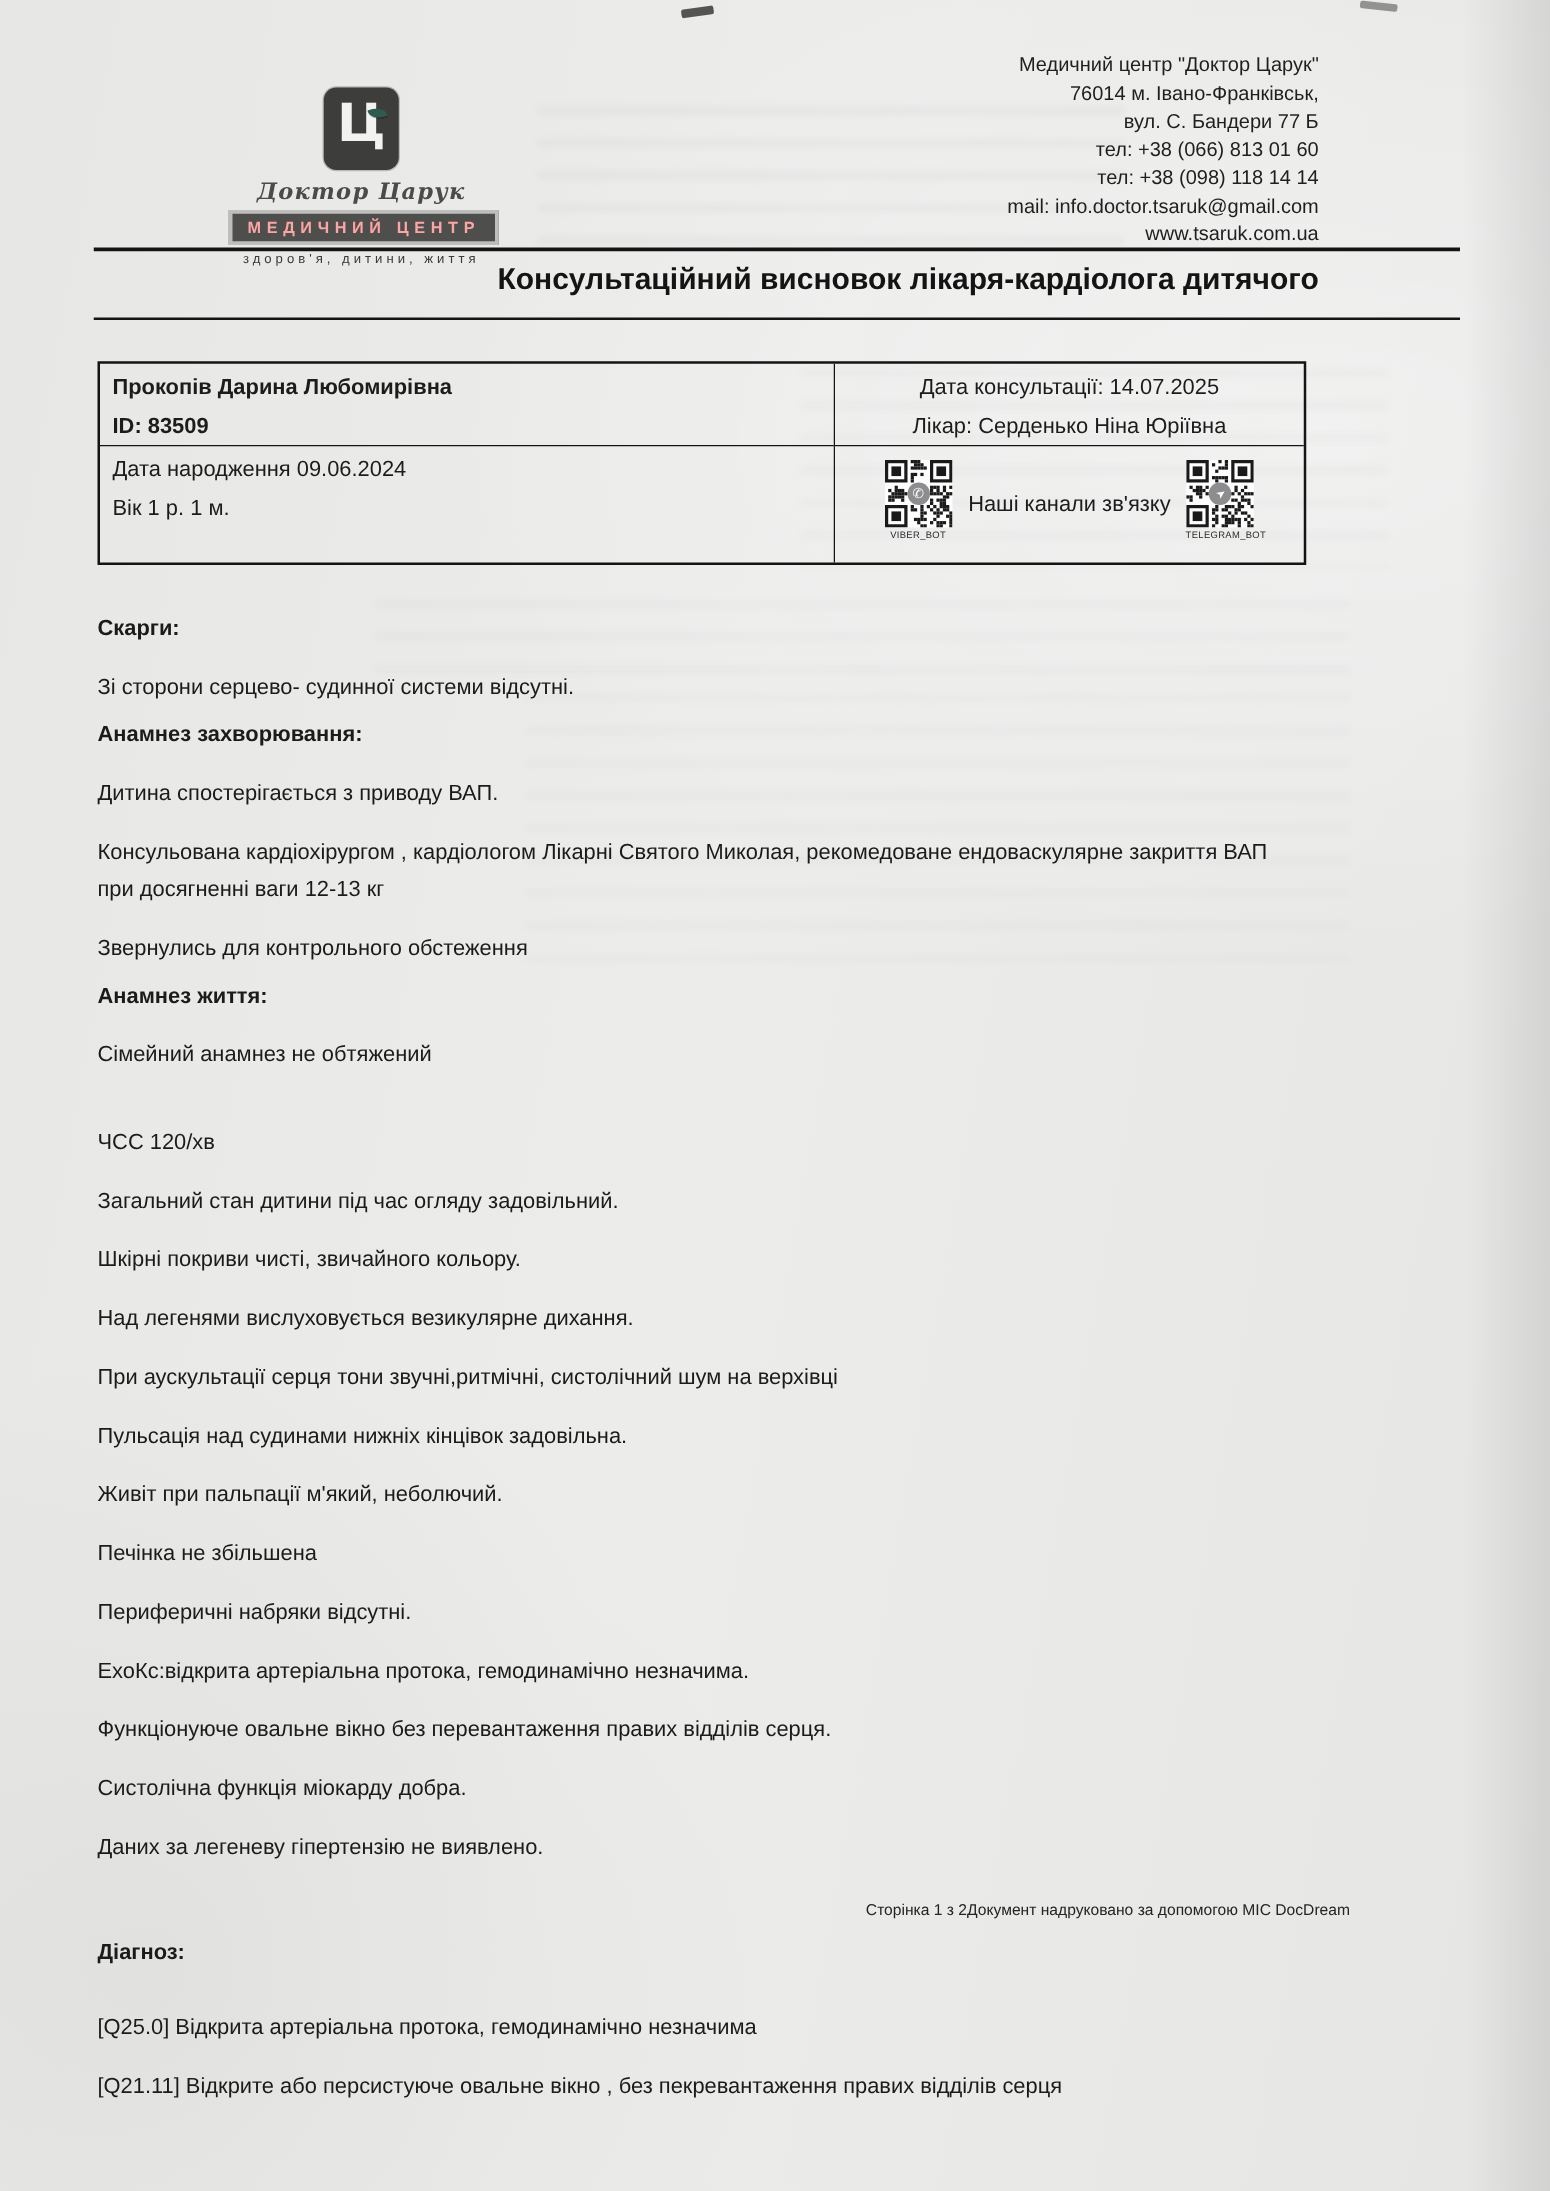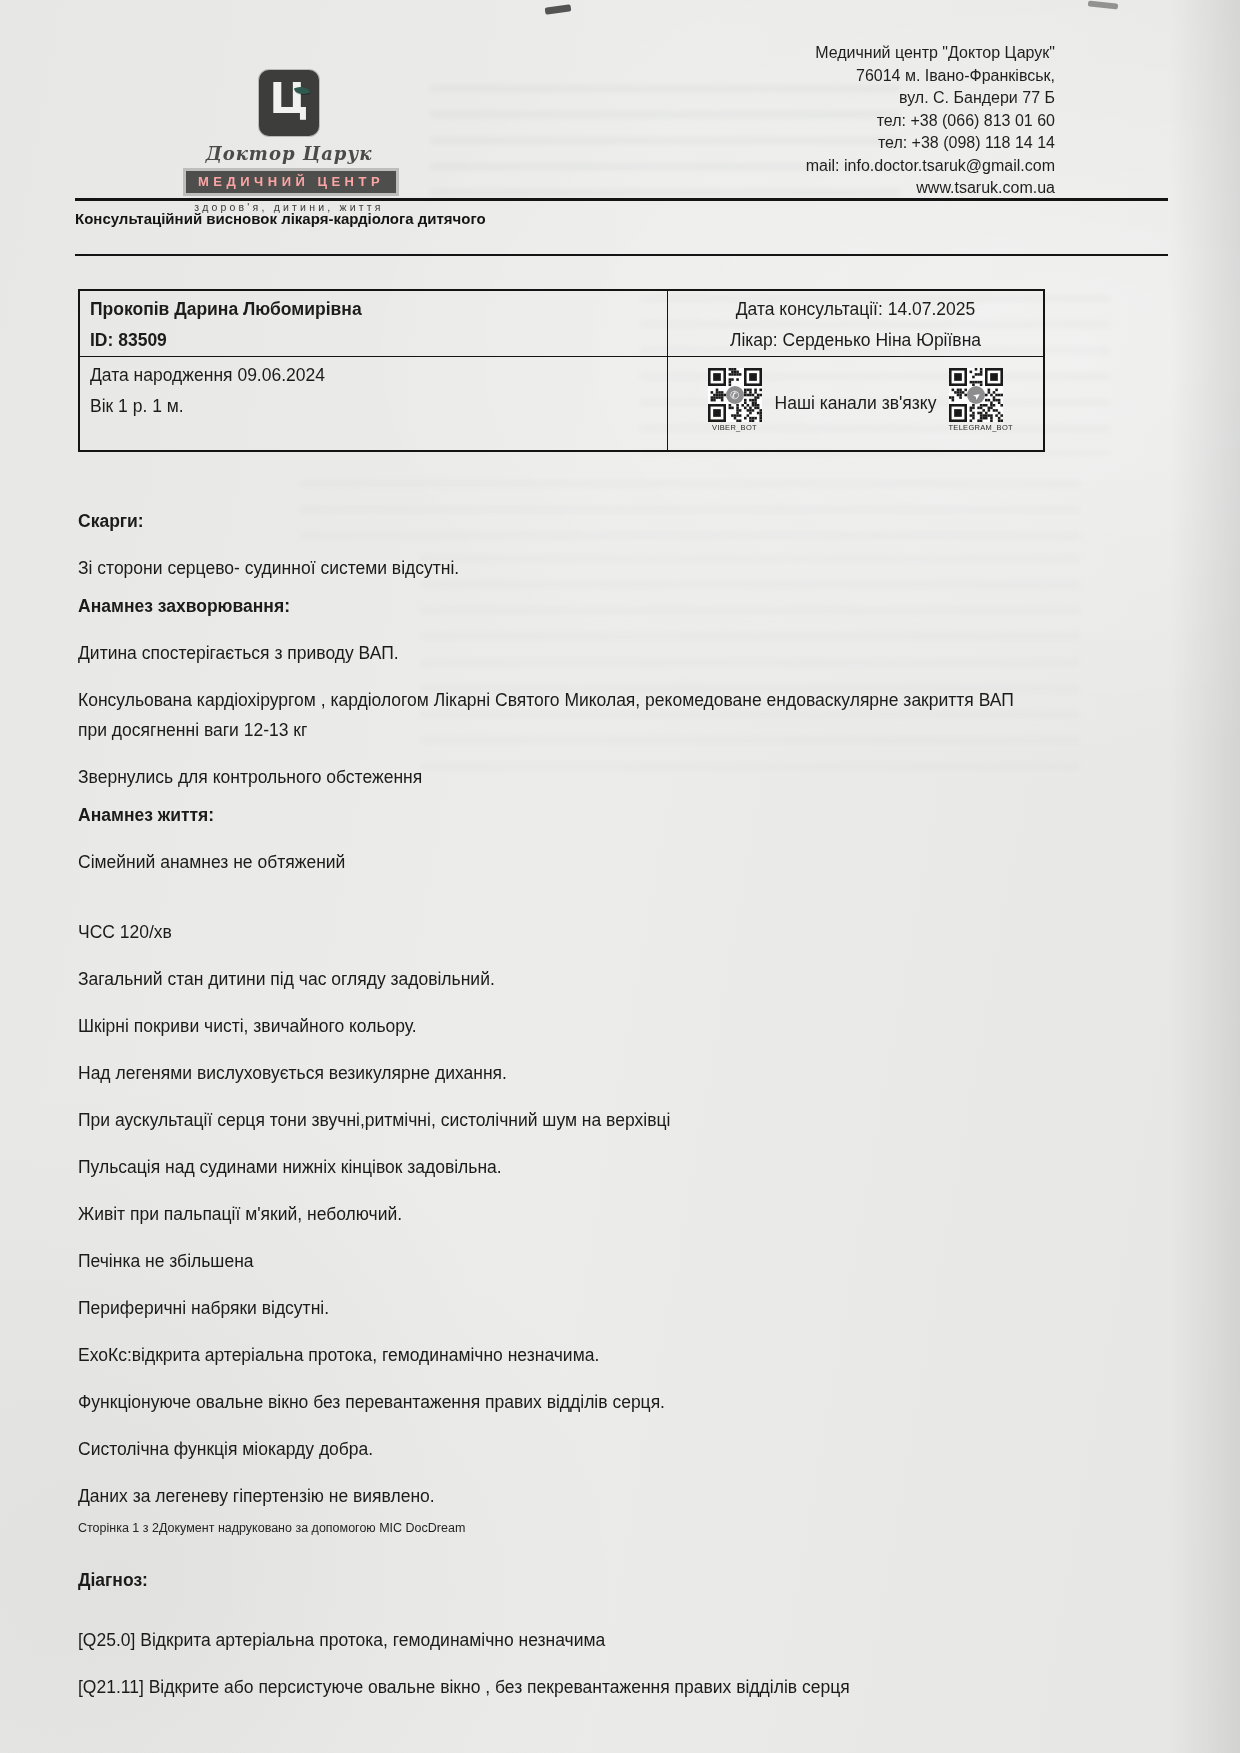--- a/index.html
+++ b/index.html
@@ -42,22 +42,22 @@
     font-size:13px;font-weight:bold;letter-spacing:4.5px;padding:3px 12px 4px;border:3px solid #bebebc;white-space:nowrap;}
   .logo-tagline{margin-top:5px;font-size:10.5px;letter-spacing:3.2px;color:#3a3a38;white-space:nowrap;}
 
   
   .contact{position:absolute;right:185px;top:42px;text-align:right;font-size:16px;line-height:22.5px;color:#1f1f1f;}
   .contact div:first-child{font-weight:500;}
 
   
   .rule-thick{position:absolute;left:75px;width:1093px;top:198px;height:3px;background:#141414;}
   .rule-thin{position:absolute;left:75px;width:1093px;top:254px;height:2px;background:#141414;}
-  .doc-title{position:absolute;left:75px;top:210px;width:980px;text-align:left;
-    font-size:15px;font-weight:bold;color:#141414;}
+  .doc-title{position:absolute;left:75px;top:210px;width:980px;text-align:right;
+    font-size:24px;font-weight:bold;color:#141414;}
 
   
   .ptable{position:absolute;left:78px;top:289px;width:963px;border:2px solid #141414;
     display:grid;grid-template-columns:587px 1fr;grid-template-rows:66px 93px;}
   .pcell{border-bottom:1.5px solid #141414;padding:3px 10px 0;box-sizing:border-box;}
   .pcell.right{border-left:1.5px solid #141414;}
   .pcell.last{border-bottom:none;}
   .cell-line{font-size:17.5px;line-height:31px;white-space:nowrap;}
   .bold{font-weight:bold;}
   .center{text-align:center;}
@@ -66,31 +66,31 @@
   .qr-wrap svg{width:54px;height:54px;display:block;margin:0 auto;background:#fdfdfd;}
   .qr-logo{position:absolute;left:50%;top:27px;transform:translate(-50%,-50%);
     width:18px;height:18px;border-radius:50%;background:#8d8d90;color:#fff;
     font-size:11px;line-height:18px;text-align:center;}
   .qr-logo.viber::before{content:"✆";}
   .qr-logo.telegram::before{content:"➤";font-size:9px;display:inline-block;transform:rotate(-35deg);}
   .qr-caption{font-size:7.5px;letter-spacing:.3px;color:#2a2a2a;margin-top:1px;white-space:nowrap;}
   .channels-label{font-size:17.5px;line-height:54px;padding-top:8px;white-space:nowrap;}
 
   
-  .sections{position:absolute;left:78px;top:506px;width:967px;font-size:17.5px;line-height:30px;color:#1b1b1b;}
+  .sections{position:absolute;left:78px;top:487px;width:967px;font-size:17.5px;line-height:30px;color:#1b1b1b;}
   .sec-heading{font-weight:bold;margin:0;}
   .sec-line{margin:17px 0 2px;}
   .section{margin-bottom:8px;}
   .section-zhyttia{margin-bottom:40px;}
   .section-ohliad .sec-line{margin-bottom:0;}
   .section-diahnoz{margin-top:54px;}
   .section-diahnoz .sec-heading{margin-bottom:30px;}
 
   
-  .footer{position:absolute;left:78px;top:1521px;width:1002px;display:flex;justify-content:flex-start;
+  .footer{position:absolute;left:78px;top:1521px;width:1002px;display:flex;justify-content:flex-end;
     font-size:12.5px;color:#242424;}
 </style>
 </head>
 <body>
 
 <div class="page">
 
   <div class="ghost g1"></div>
   <div class="ghost g2"></div>
   <div class="ghost g3"></div>

